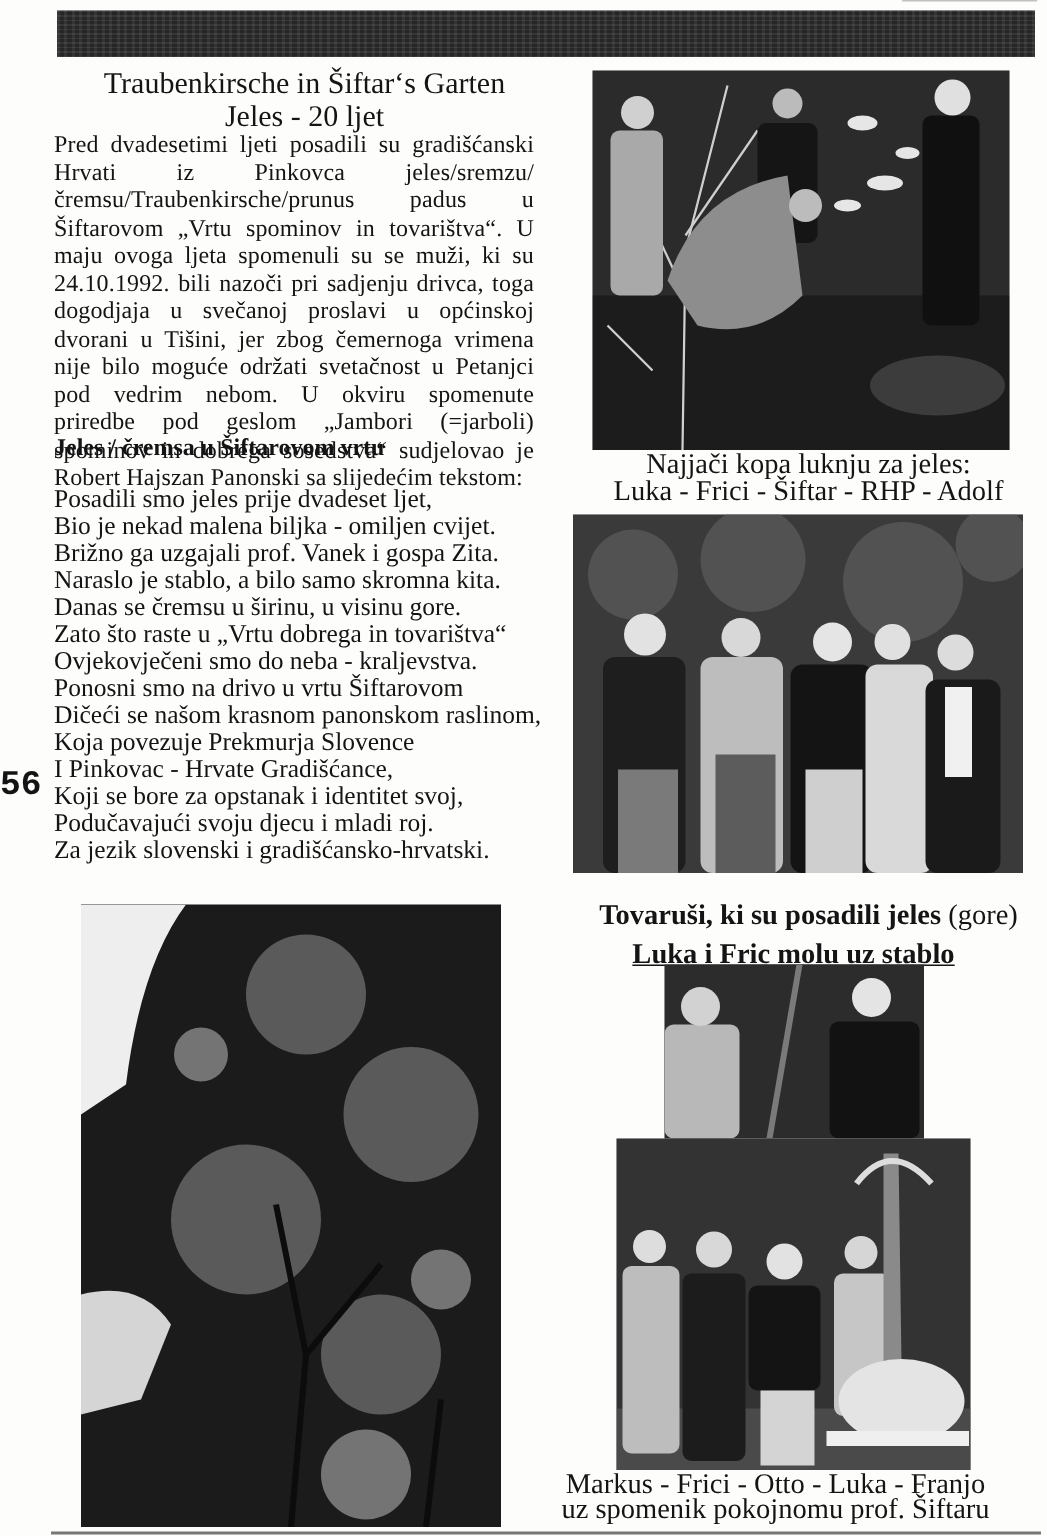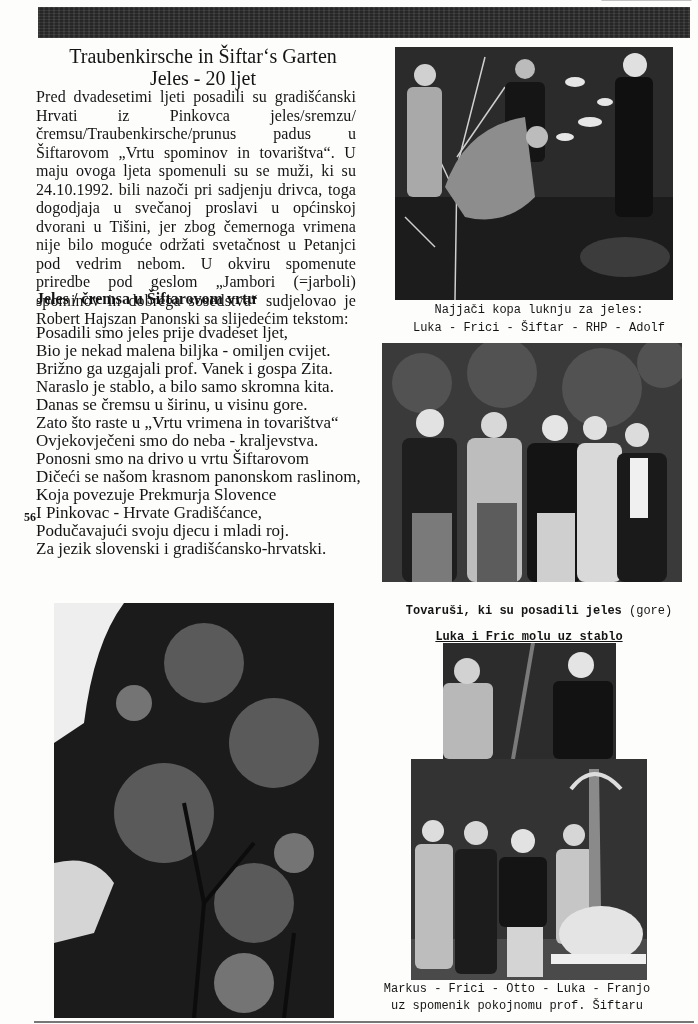--- a/index.html
+++ b/index.html
@@ -36,30 +36,30 @@
   .subhead {
     left: 36px; top: 290px; width: 330px;
     font-family: "Liberation Serif", serif; font-size: 16px; font-weight: bold;
     margin: 0;
   }
   .poem {
     left: 36px; top: 324px; width: 330px; margin: 0; padding: 0; list-style: none;
     font-family: "Liberation Serif", serif; font-size: 17px; line-height: 18px;
   }
   .page-number {
-    left: 24px; top: 510px; font-family: Liberation Serif, serif;
-    font-size: 12px; font-weight: bold;
+    left: 0; top: 510px; font-family: Liberation Mono, monospace;
+    font-size: 23px; font-weight: bold;
   }
   .photo {
     overflow: hidden;
     background: #3a3a3a;
   }
   .caption {
-    text-align: center; font-family: Liberation Mono, monospace;
-    font-size: 12px; line-height: 18px; margin: 0;
+    text-align: center; font-family: Liberation Serif, serif;
+    font-size: 19px; line-height: 18px; margin: 0;
   }
   .caption .light { font-weight: normal; }
   .caption.bold { font-weight: bold; }
   .underline { text-decoration: underline; }
   .bottom-rule { left: 34px; top: 1021px; width: 660px; height: 2px; background: #777; }
   svg { display: block; }
 </style>
 </head>
 <body>
 
@@ -72,26 +72,27 @@
 <p class="abs body-text">Pred dvadesetimi ljeti posadili su gradišćanski Hrvati iz Pinkovca jeles/sremzu/čremsu/Traubenkirsche/prunus padus u Šiftarovom „Vrtu spominov in tovarištva“. U maju ovoga ljeta spomenuli su se muži, ki su 24.10.1992. bili nazoči pri sadjenju drivca, toga dogodjaja u svečanoj proslavi u općinskoj dvorani u Tišini, jer zbog čemernoga vrimena nije bilo moguće održati svetačnost u Petanjci pod vedrim nebom. U okviru spomenute priredbe pod geslom „Jambori (=jarboli) spominov in dobrega sosedstva“ sudjelovao je Robert Hajszan Panonski sa slijedećim tekstom:</p>
 
 <h3 class="abs subhead">Jeles / čremsa u Šiftarovom vrtu</h3>
 
 <ul class="abs poem">
   <li>Posadili smo jeles prije dvadeset ljet,</li>
   <li>Bio je nekad malena biljka - omiljen cvijet.</li>
   <li>Brižno ga uzgajali prof. Vanek i gospa Zita.</li>
   <li>Naraslo je stablo, a bilo samo skromna kita.</li>
   <li>Danas se čremsu u širinu, u visinu gore.</li>
-  <li>Zato što raste u „Vrtu vrimena in tovarištva“</li>
+  <li>Zato što raste u „Vrtu dobrega in tovarištva“</li>
   <li>Ovjekovječeni smo do neba - kraljevstva.</li>
   <li>Ponosni smo na drivo u vrtu Šiftarovom</li>
   <li>Dičeći se našom krasnom panonskom raslinom,</li>
   <li>Koja povezuje Prekmurja Slovence</li>
   <li>I Pinkovac - Hrvate Gradišćance,</li>
+  <li>Koji se bore za opstanak i identitet svoj,</li>
   <li>Podučavajući svoju djecu i mladi roj.</li>
   <li>Za jezik slovenski i gradišćansko-hrvatski.</li>
 </ul>
 
 <div class="abs page-number">56</div>
 
 <div class="abs photo" style="left:395px; top:47px; width:278px; height:253px;">
   <svg width="278" height="253" viewBox="0 0 278 253">
     <rect width="278" height="253" fill="#2b2b2b"></rect>
     <rect y="150" width="278" height="103" fill="#1c1c1c"></rect>

